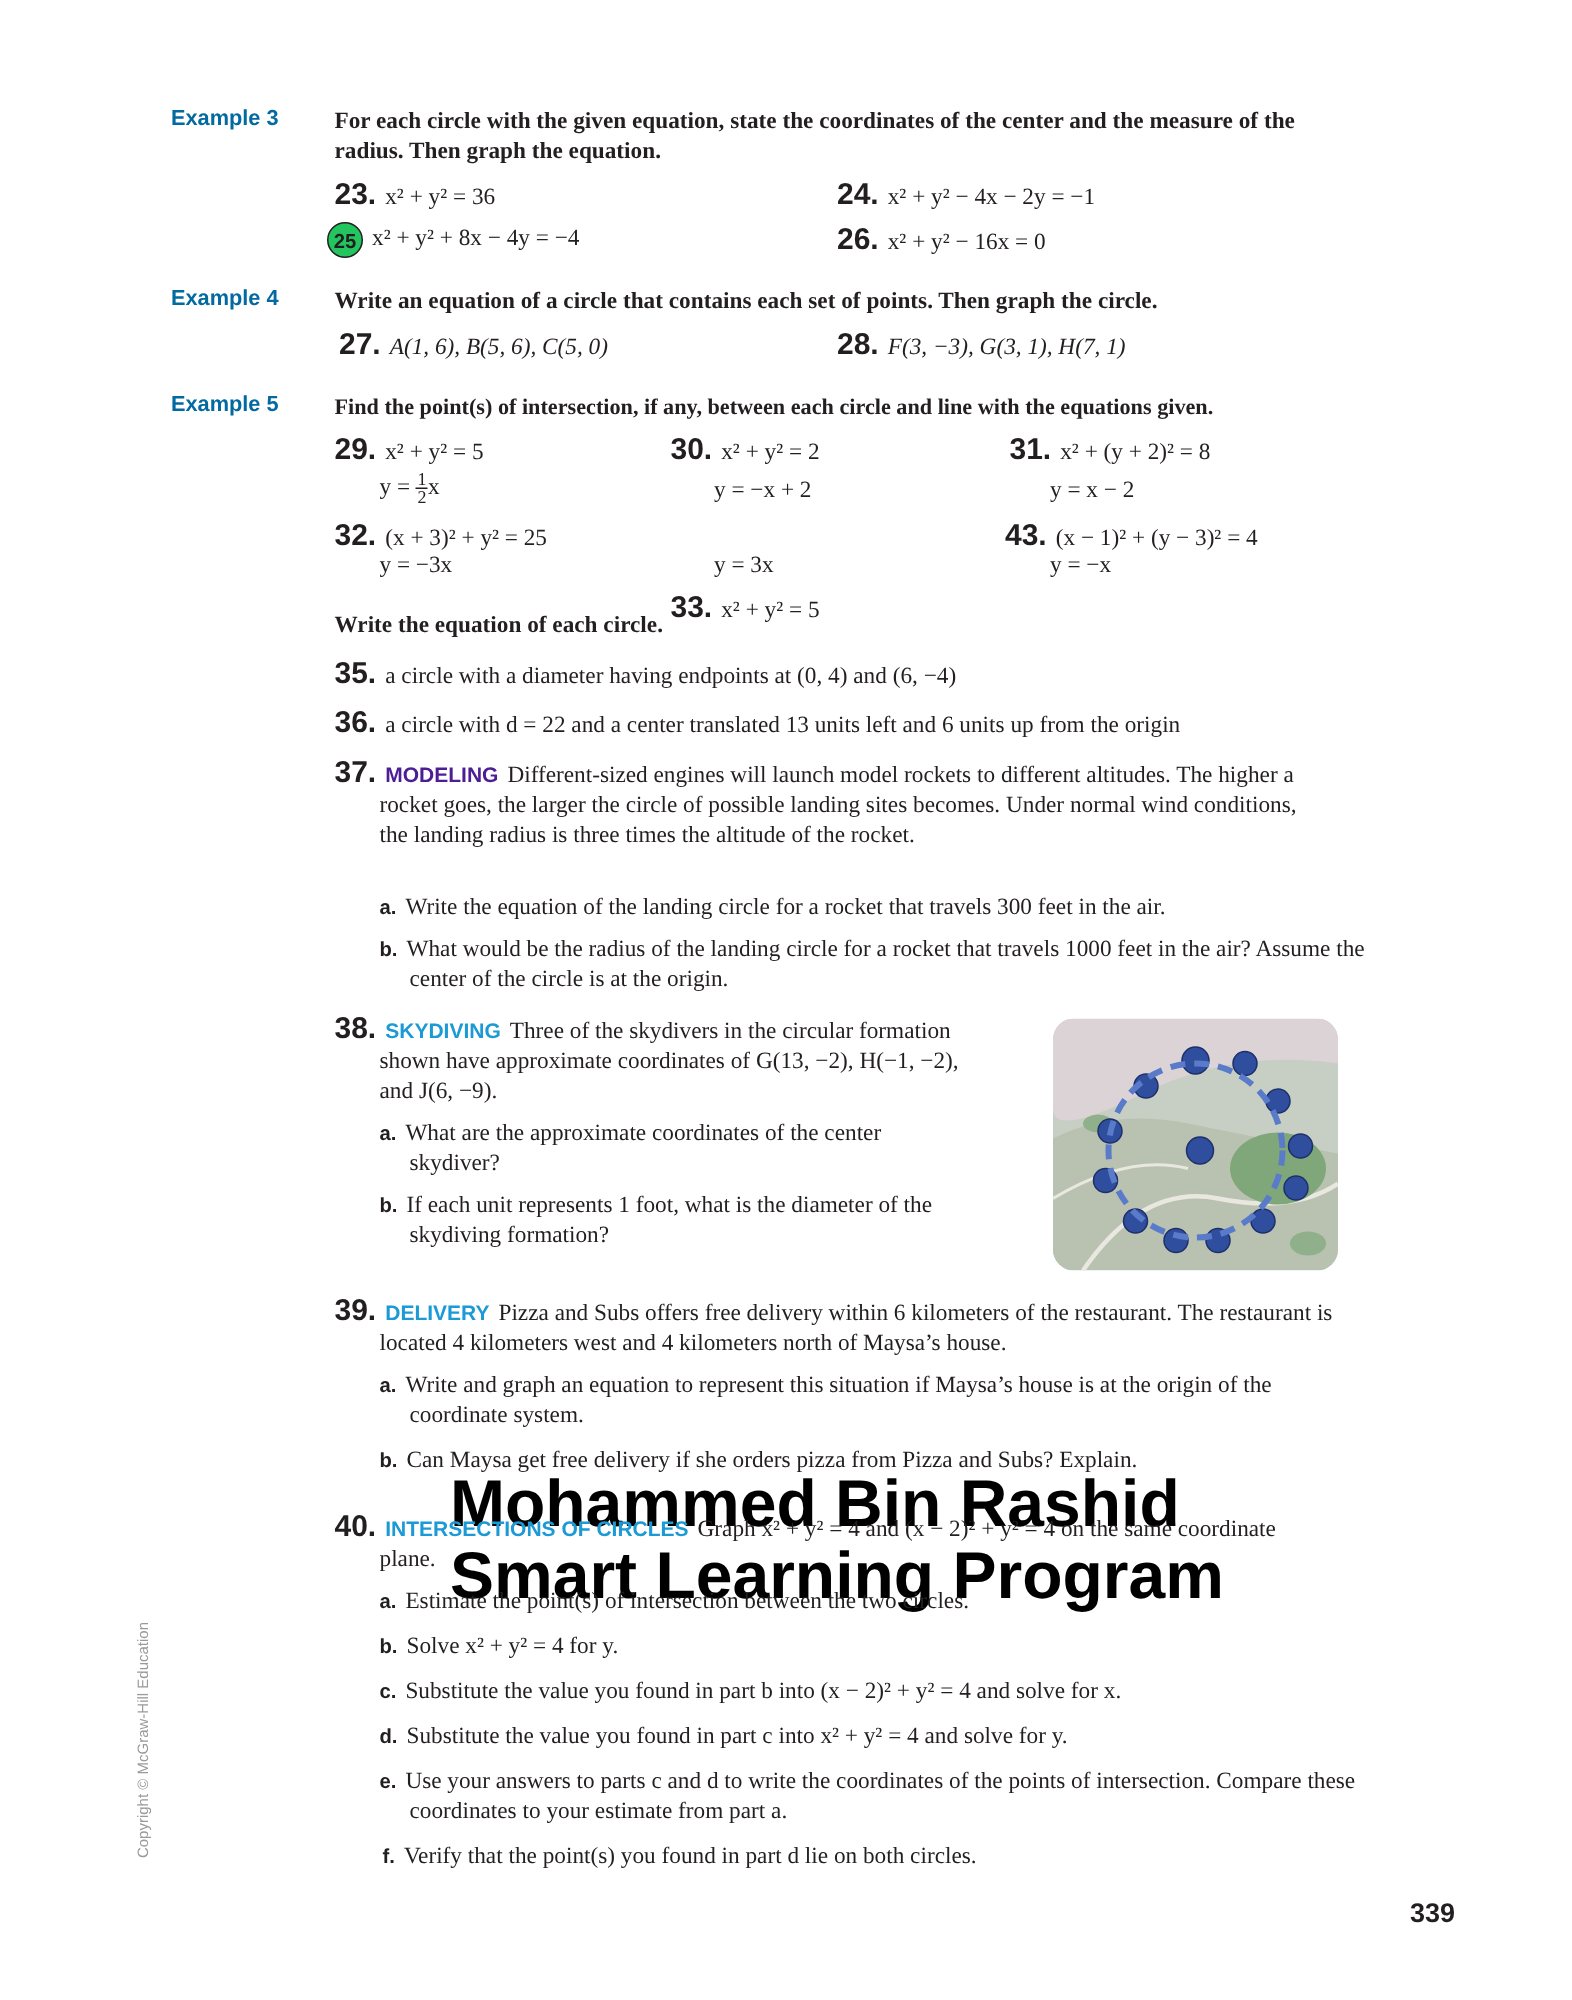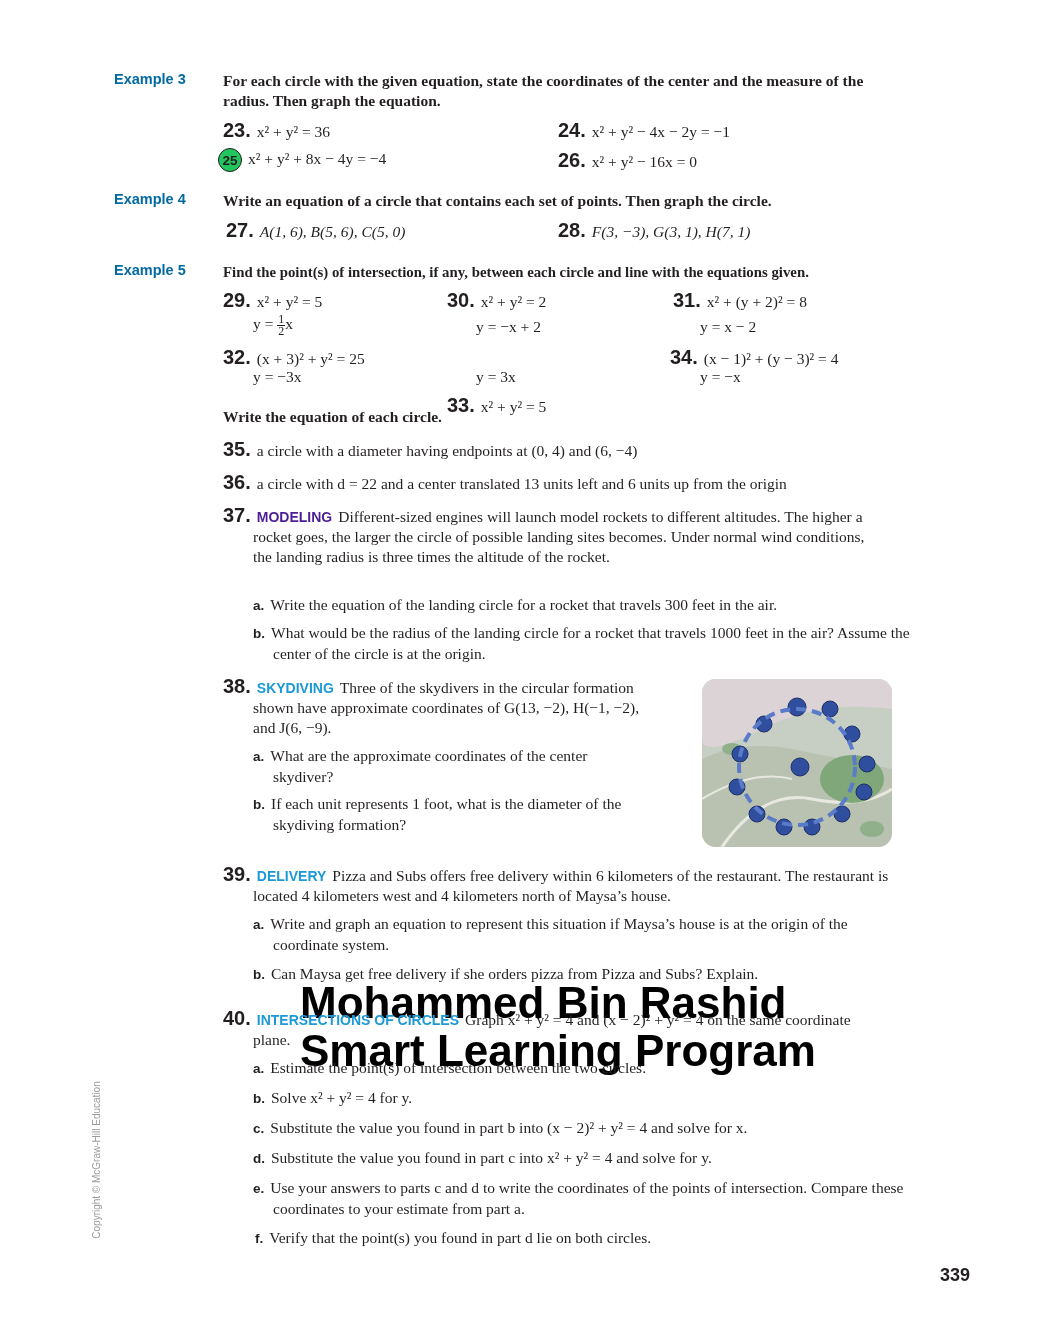--- a/index.html
+++ b/index.html
@@ -88,21 +88,21 @@
   <span class="num">32.</span><span>(x + 3)² + y² = 25</span>
 </div>
 <div class="eqline" style="left:253px; top:367px;">y = −3x</div>
 
 <div class="item" style="left:447px; top:347px;margin-top:48px;">
   <span class="num">33.</span><span>x² + y² = 5</span>
 </div>
 <div class="eqline" style="left:476px; top:367px;">y = 3x</div>
 
 <div class="item" style="left:670px; top:347px;">
-  <span class="num">34.</span><span>(x − 1)² + (y − 3)² = 4</span>
+  <span class="num">43.</span><span>(x − 1)² + (y − 3)² = 4</span>
 </div>
 <div class="eqline" style="left:700px; top:367px;">y = −x</div>
 
 <div class="instr" style="top:407px;">Write the equation of each circle.</div>
 <div class="item" style="left:223px; top:439px;">
   <span class="num">35.</span><span>a circle with a diameter having endpoints at (0, 4) and (6, −4)</span>
 </div>
 <div class="item" style="left:223px; top:472px;">
   <span class="num">36.</span><span>a circle with d = 22 and a center translated 13 units left and 6 units up from the origin</span>
 </div>

